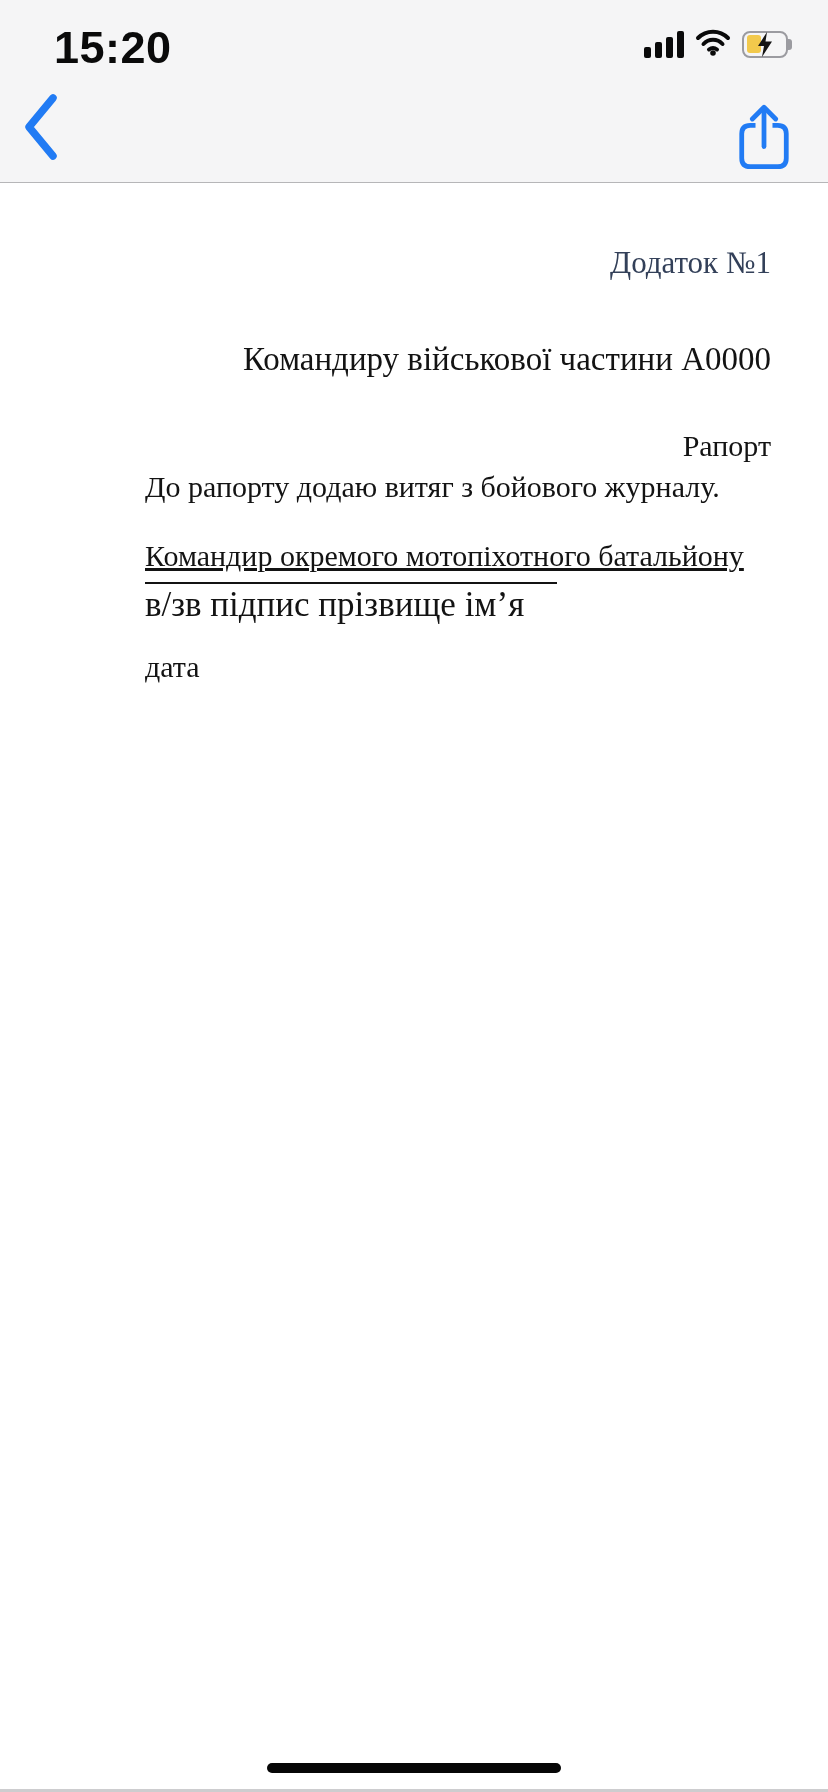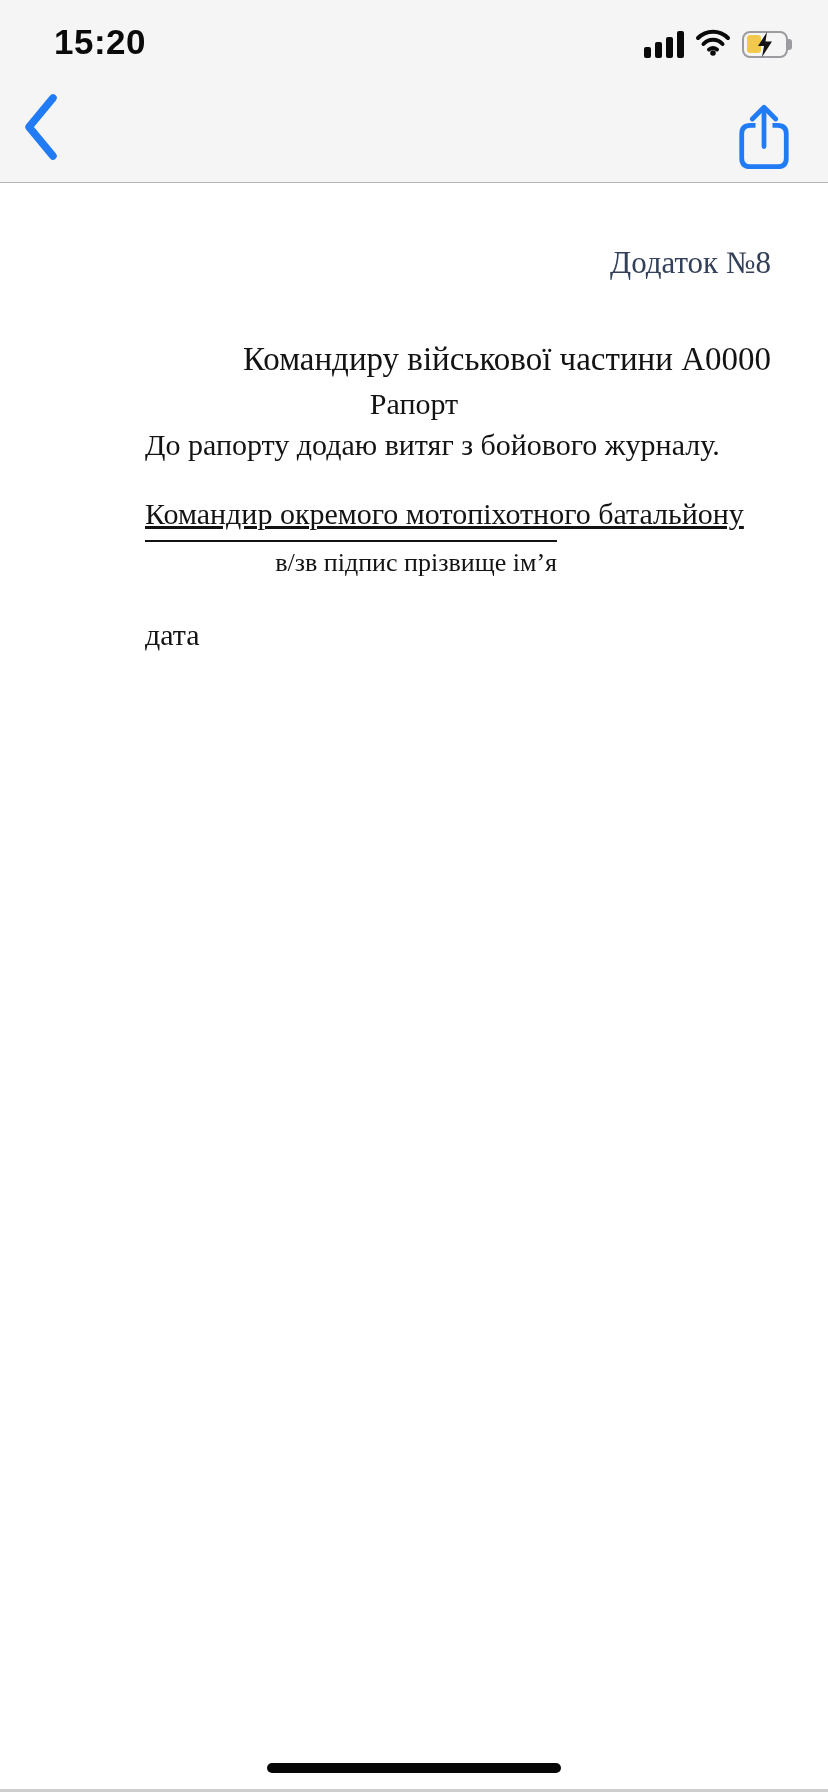--- a/index.html
+++ b/index.html
@@ -19,21 +19,21 @@
   }
 
   
   .chrome{
     position:absolute;top:0;left:0;width:828px;height:183px;
     background:var(--chrome-bg);
     border-bottom:1px solid var(--hairline);
   }
   .time{
     position:absolute;left:54px;top:22px;
-    font-size:35px;font-weight:600;color:#0A0A0A;letter-spacing:.5px;
+    font-size:45px;font-weight:600;color:#0A0A0A;letter-spacing:.5px;
   }
   .status-icons{
     position:absolute;right:32px;top:28px;height:32px;
     display:flex;align-items:center;gap:11px;
   }
   .cell-bars{display:flex;align-items:flex-end;gap:4px;height:28px;}
   .cell-bars span{display:block;width:7px;border-radius:2px;background:#0A0A0A;}
   .cell-bars .b1{height:11px;}.cell-bars .b2{height:16px;}
   .cell-bars .b3{height:21px;}.cell-bars .b4{height:27px;}
   .battery{position:relative;width:54px;height:27px;}
@@ -58,32 +58,32 @@
     font-family:"Liberation Serif","DejaVu Serif",serif;
     color:#131313;
     padding:55px 57px 0 57px;
     font-size:30px;line-height:41px;
   }
   .annex{
     text-align:right;color:var(--annex-text);
     font-size:31px;line-height:47px;
   }
   .addressee{text-align:right;margin-top:50px;line-height:47px;font-size:33px;}
-  .report-title{text-align:center;}
+  .report-title{text-align:right;margin-top:42px;}
   .body-par{text-align:justify;text-indent:88px;}
   .sig-role{margin-top:28px;padding-left:88px;text-decoration:underline;}
   .sig-line{
     width:412px;margin-left:88px;height:8px;
     border-bottom:2px solid #131313;
   }
   .sig-caption{
-    width:412px;margin-left:88px;text-align:right;
-    font-size:26px;line-height:38px;padding-top:2px;
+    width:412px;margin-left:88px;text-align:left;
+    font-size:35px;line-height:38px;padding-top:2px;
   }
-  .date-label{margin-top:32px;padding-left:88px;}
+  .date-label{margin-top:22px;padding-left:88px;}
 
   
   .home-indicator{
     position:absolute;left:267px;top:1763px;width:294px;height:10px;
     border-radius:5px;background:#060606;cursor:pointer;
   }
   .bottom-edge{
     position:absolute;left:0;top:1789px;width:828px;height:3px;background:#CDCDCF;
   }
 </style>
@@ -133,21 +133,21 @@
       <svg width="56" height="70" viewBox="0 0 52 66">
         <path d="M18 22 H13 Q5 22 5 30 V53 Q5 61 13 61 H39 Q47 61 47 53 V30 Q47 22 39 22 H34" fill="none" stroke="var(--accent-blue)" stroke-width="4.5" stroke-linejoin="round"></path>
         <line x1="26" y1="8" x2="26" y2="42" stroke="var(--accent-blue)" stroke-width="4.5" stroke-linecap="round"></line>
         <polyline points="15,16 26,5 37,16" fill="none" stroke="var(--accent-blue)" stroke-width="4.5" stroke-linecap="round" stroke-linejoin="round"></polyline>
       </svg>
     </span>
   </div>
 </div>
 
 <div class="page">
-  <div class="annex">Додаток №8</div>
+  <div class="annex">Додаток №1</div>
   <div class="addressee">Командиру військової частини А0000</div>
   <div class="report-title">Рапорт</div>
 
   <p class="body-par">До рапорту додаю витяг з бойового журналу.</p>
 
   <div class="sig-role">Командир окремого мотопіхотного батальйону</div>
   <div class="sig-line"></div>
   <div class="sig-caption">в/зв підпис прізвище ім’я</div>
   <div class="date-label">дата</div>
 </div>

